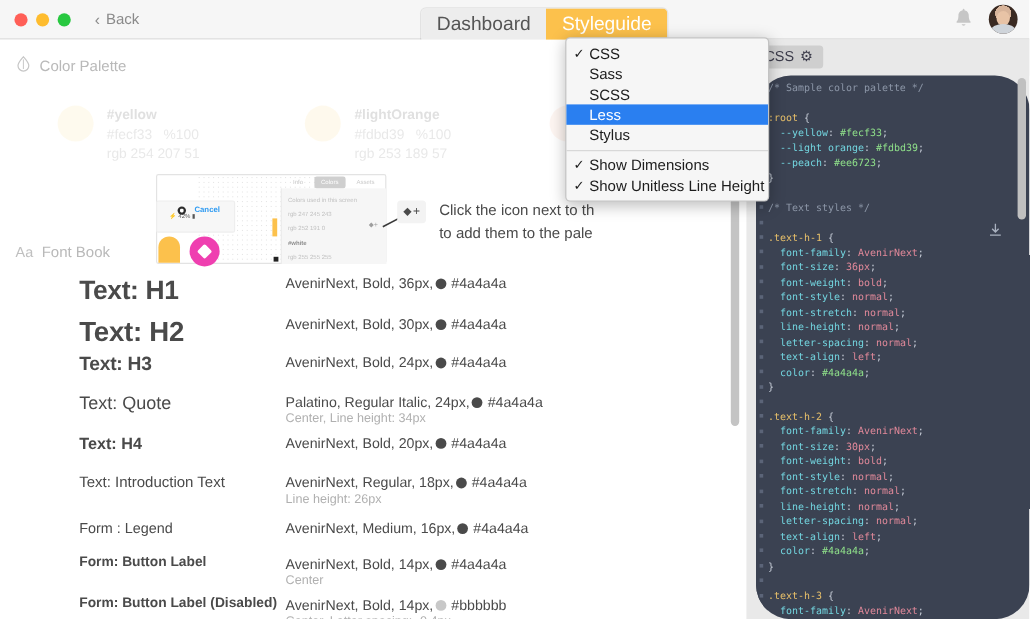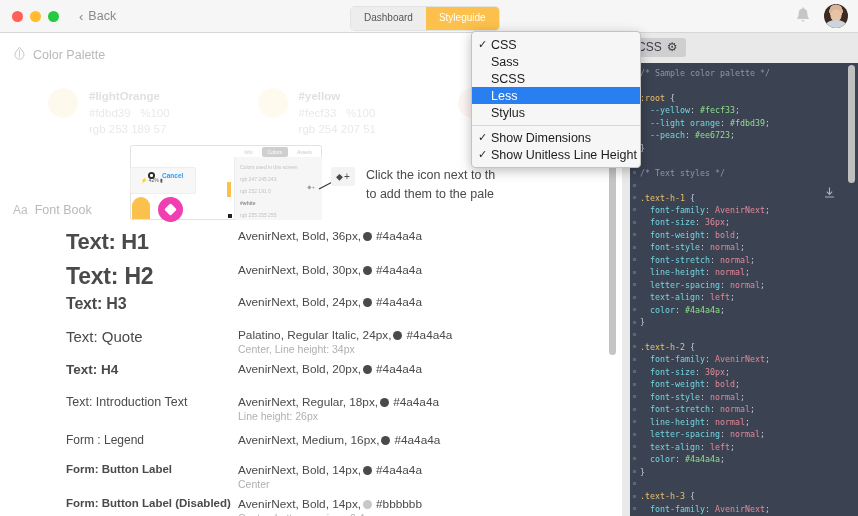--- a/index.html
+++ b/index.html
@@ -27,21 +27,21 @@
     margin-left:20px; display:flex; align-items:center; gap:5px;
     color:#8a8a8a; font-size:12.5px; cursor:default;
   }
   .chev{ font-size:13px; color:#8a8a8a; line-height:1; }
   .tabs{
     position:absolute; left:351px; top:7px;
     display:flex; border-radius:4px; overflow:hidden;
     box-shadow:0 0 0 1px rgba(0,0,0,0.08);
   }
   .tab{
-    font-size:10px; padding:5px 13px 6px; color:#555;
+    font-size:16px; padding:5px 13px 6px; color:#555;
     background:#ededed; line-height:1.15;
   }
   .tab.active{ background:#fcc14c; color:#fff; }
   .tbr-right{ position:absolute; right:10px; top:4px; display:flex; align-items:center; gap:10px; }
   .bell{ width:22px; height:22px; position:relative; }
   .bell svg{ display:block; }
   .avatar{
     width:24px; height:24px; border-radius:50%;
     background:radial-gradient(circle at 50% 30%, #d8b49a 0 32%, #3a2a22 33% 100%);
     overflow:hidden; position:relative;
@@ -187,21 +187,21 @@
     background:#e9e9e9;
   }
   .css-btn{
     position:absolute; left:6px; top:5px;
     background:#cfcfcf; color:#3b3b4a; font-size:12px;
     padding:2px 9px 3px; border-radius:3px;
     display:flex; align-items:center; gap:5px;
   }
   .code-body{
     position:absolute; left:8px; top:30px; width:228px; height:453px;
-    background:#3b4252; overflow:hidden;
+    background:#3b4252; overflow:hidden;border-radius:29px;
   }
   .gutter{
     position:absolute; left:0; top:0; width:10px; height:453px;
     background:#3b4252;
   }
   .gutter i{
     position:absolute; left:3px; width:3px; height:3px;
     background:#5b6478; display:block;
   }
   .code{
@@ -287,37 +287,37 @@
         <svg width="13" height="14" viewBox="0 0 13 14">
           <path d="M6.5 1.3C4.3 4 2 6.3 2 8.7A4.5 4.5 0 0 0 11 8.7C11 6.3 8.7 4 6.5 1.3z" fill="none" stroke="#c6c6c6" stroke-width="1"></path>
           <path d="M6.5 3.5v8" stroke="#c6c6c6" stroke-width="0.8"></path>
         </svg>
       </span>
       <span>Color Palette</span>
     </div>
 
     <div class="palette-row">
       <div class="sw">
+        <div class="dot" style="background:#fdf0c9"></div>
+        <div class="sw-txt">
+          <div class="sw-name">#yellow</div>
+          <div class="sw-hex">
+            <span>#fecf33</span>&nbsp;&nbsp;&nbsp;<span>%100</span>
+          </div>
+          <div class="sw-rgb">rgb 254 207 51</div>
+        </div>
+      </div>
+      <div class="sw">
         <div class="dot" style="background:#fdedc6"></div>
         <div class="sw-txt">
           <div class="sw-name">#lightOrange</div>
           <div class="sw-hex">
             <span>#fdbd39</span>&nbsp;&nbsp;&nbsp;<span>%100</span>
           </div>
           <div class="sw-rgb">rgb 253 189 57</div>
-        </div>
-      </div>
-      <div class="sw">
-        <div class="dot" style="background:#fdf0c9"></div>
-        <div class="sw-txt">
-          <div class="sw-name">#yellow</div>
-          <div class="sw-hex">
-            <span>#fecf33</span>&nbsp;&nbsp;&nbsp;<span>%100</span>
-          </div>
-          <div class="sw-rgb">rgb 254 207 51</div>
         </div>
       </div>
       <div class="sw">
         <div class="dot" style="background:#fbdfd2"></div>
         <div class="sw-txt">
           <div class="sw-name">#peach</div>
           <div class="sw-hex">
             <span>#ee6723</span>&nbsp;&nbsp;&nbsp;<span>%100</span>
           </div>
           <div class="sw-rgb">rgb 238 103 35</div>

